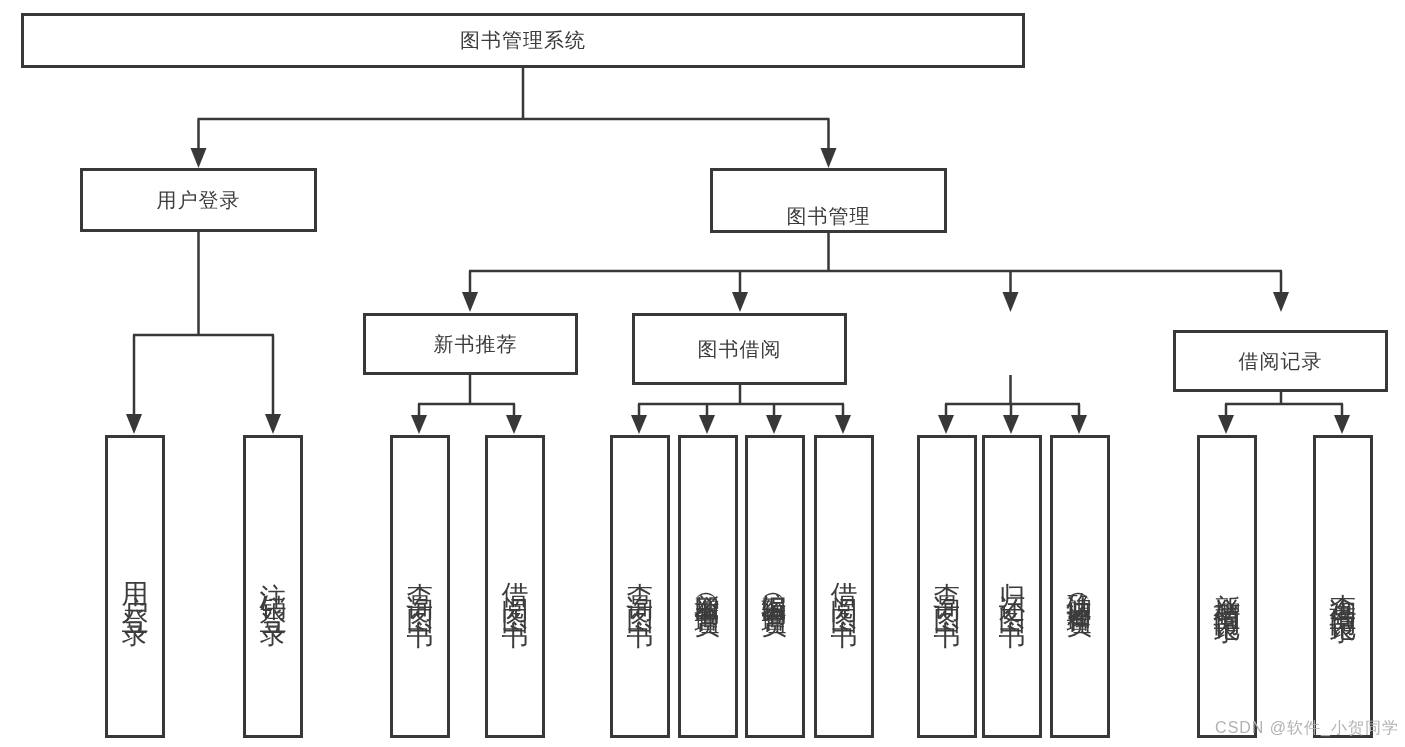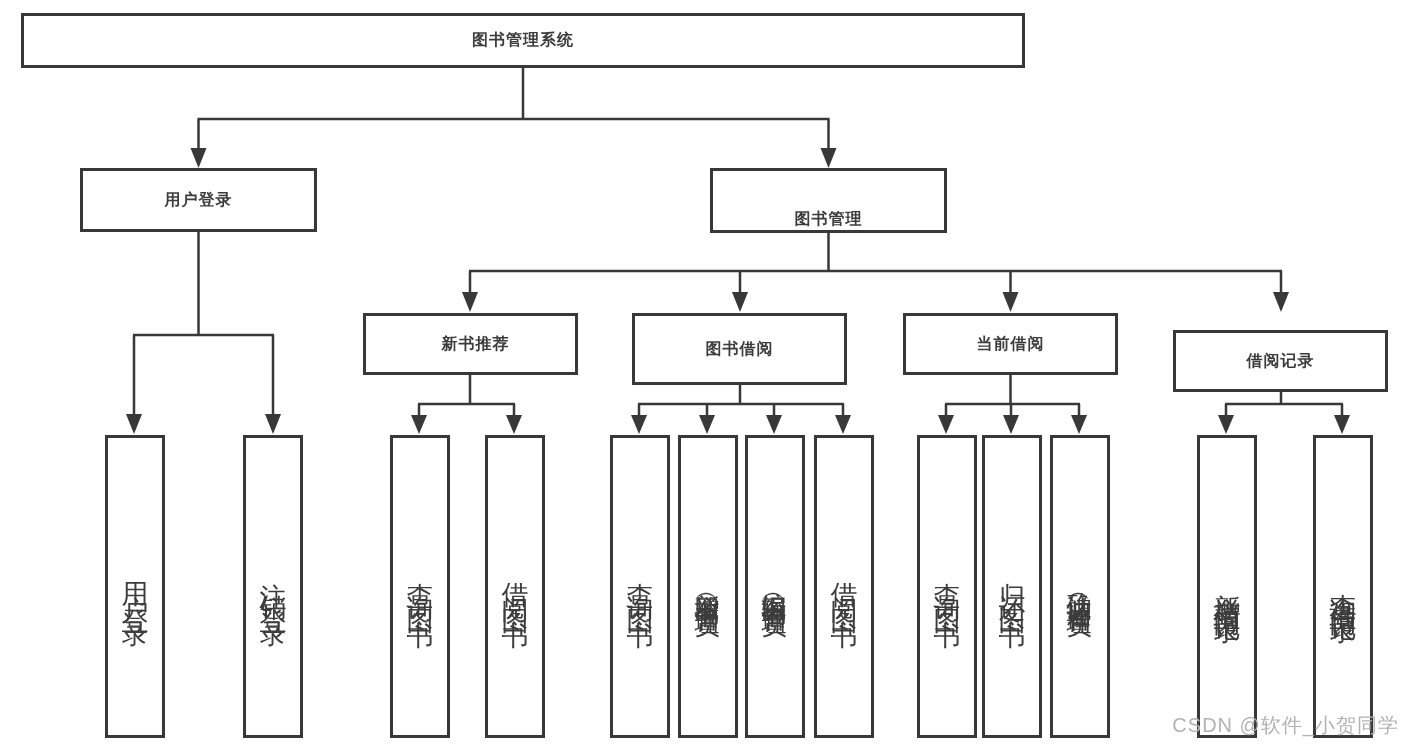--- a/index.html
+++ b/index.html
@@ -19,21 +19,21 @@
   }
   .node {
     position: absolute;
     box-sizing: border-box;
     border: 3px solid #383838;
     background: #ffffff;
     display: flex;
     align-items: center;
     justify-content: center;
   }
-  .h-node { font-size: 16px; letter-spacing: 1px; font-weight: bold; }
+  .h-node { font-size: 20px; letter-spacing: 1px; }
   .v-node {
     top: 435px;
     height: 303px;
     width: 60px;
   }
   .v-node span {
     writing-mode: vertical-rl;
     text-orientation: mixed;
     white-space: nowrap;
   }
@@ -63,21 +63,21 @@
   #n-leaf-8  { left: 917px;  }
   #n-leaf-9  { left: 982px;  }
   #n-leaf-10 { left: 1050px; }
   #n-leaf-11 { left: 1197px; }
   #n-leaf-12 { left: 1313px; }
 
   #watermark {
     position: absolute;
     right: 6px;
     bottom: 8px;
-    font-size: 20px;
+    font-size: 16px;
     color: #b2b2b2;
     letter-spacing: 1px;
     white-space: nowrap;
   }
 </style>
 </head>
 <body>
 
 <div id="stage">
 
@@ -135,23 +135,20 @@
   <div class="node h-node" id="n-l2-1">
     <span>图书管理</span>
   </div>
 
   <div class="node h-node" id="n-l3-0">
     <span>新书推荐</span>
   </div>
   <div class="node h-node" id="n-l3-1">
     <span>图书借阅</span>
   </div>
-  <div class="node h-node" id="n-l3-2">
-    <span>当前借阅</span>
-  </div>
   <div class="node h-node" id="n-l3-3">
     <span>借阅记录</span>
   </div>
 
   <div class="node v-node v-short" id="n-leaf-0">
     <span>用户登录</span>
   </div>
   <div class="node v-node v-short" id="n-leaf-1">
     <span>注销登录</span>
   </div>

